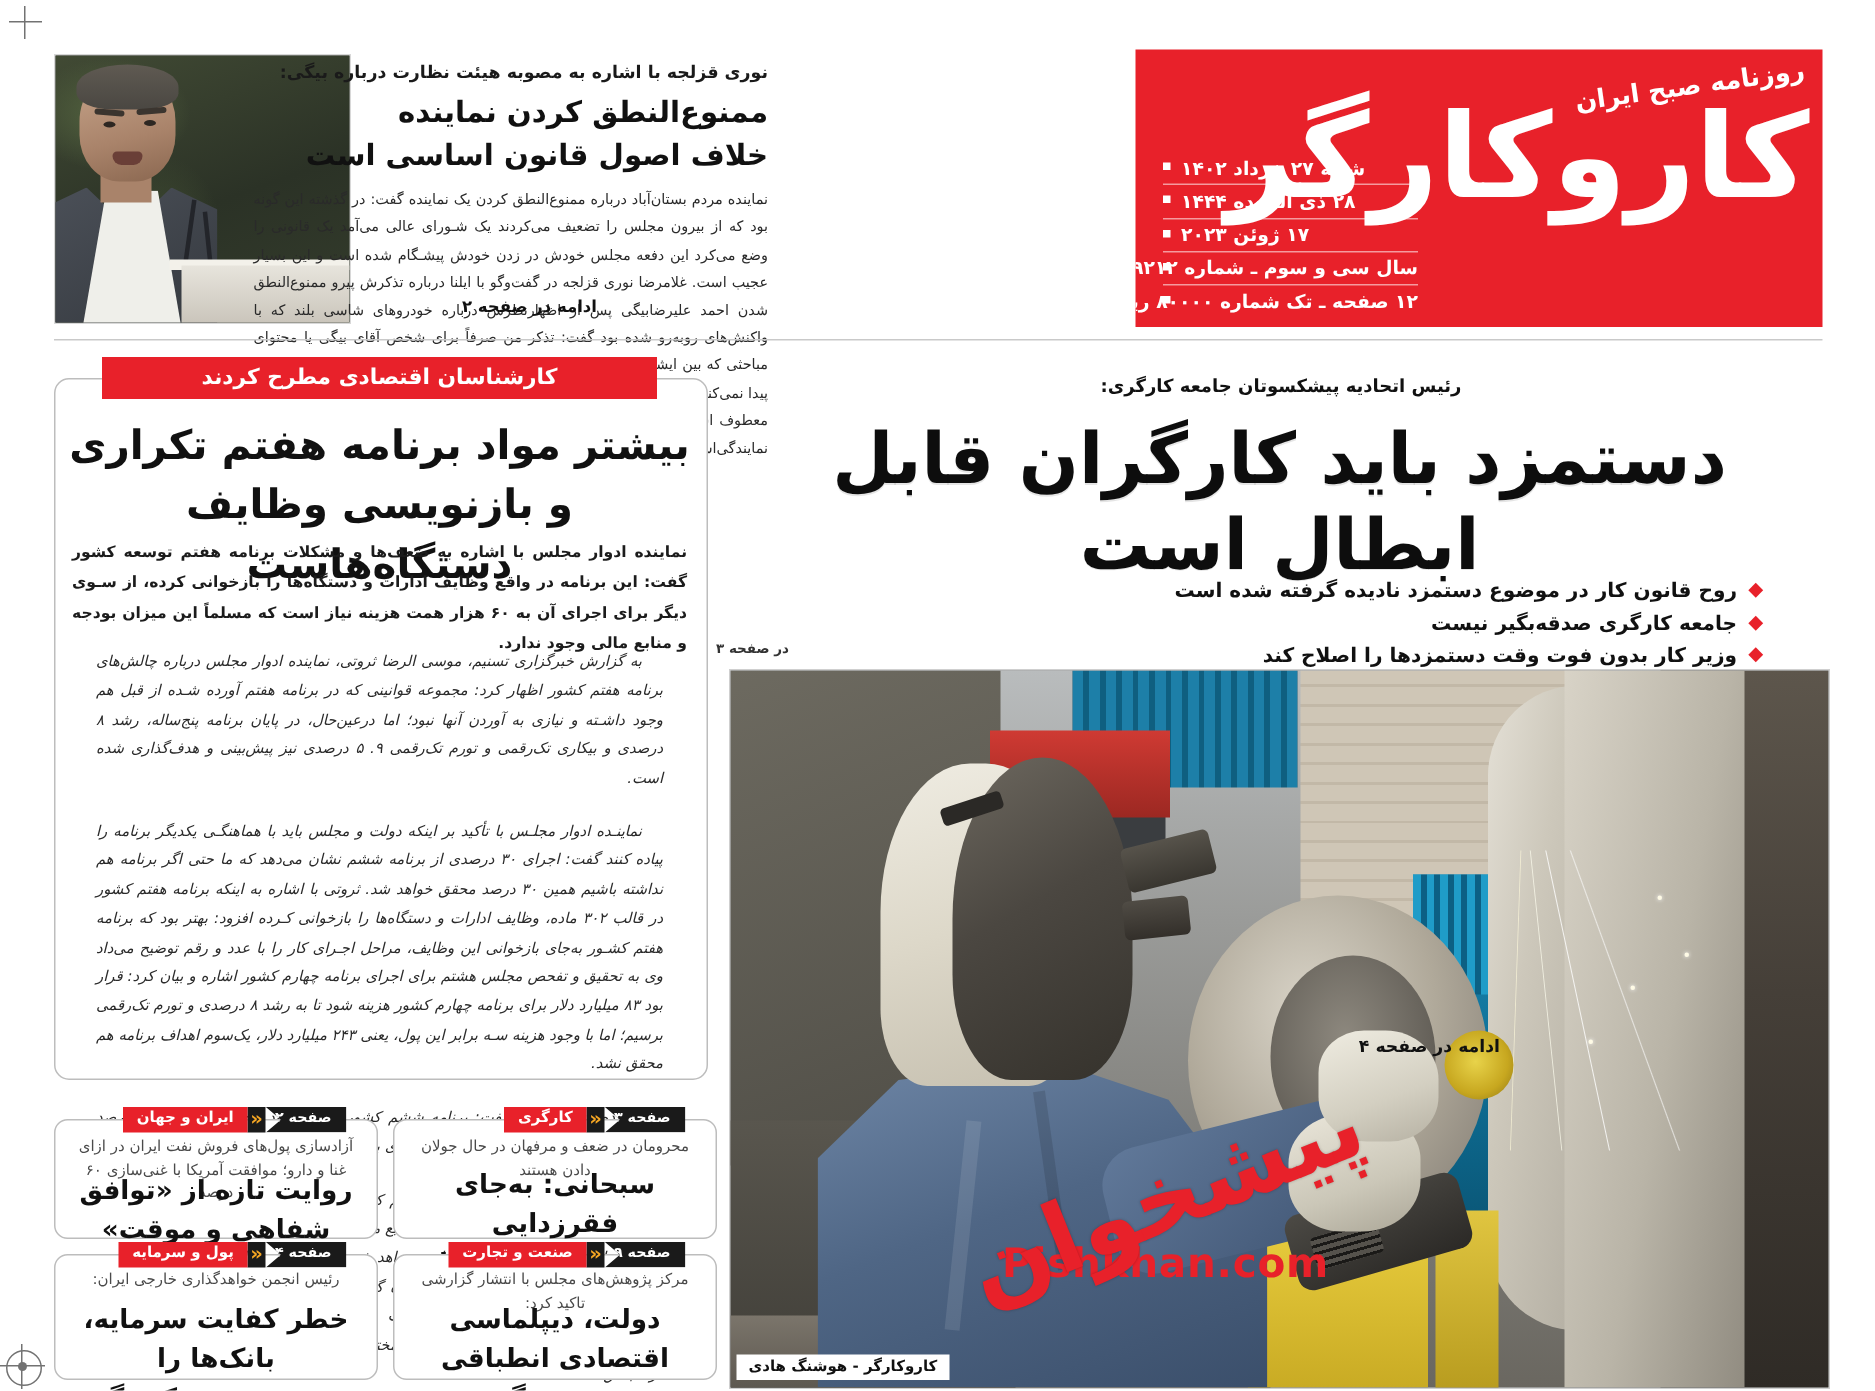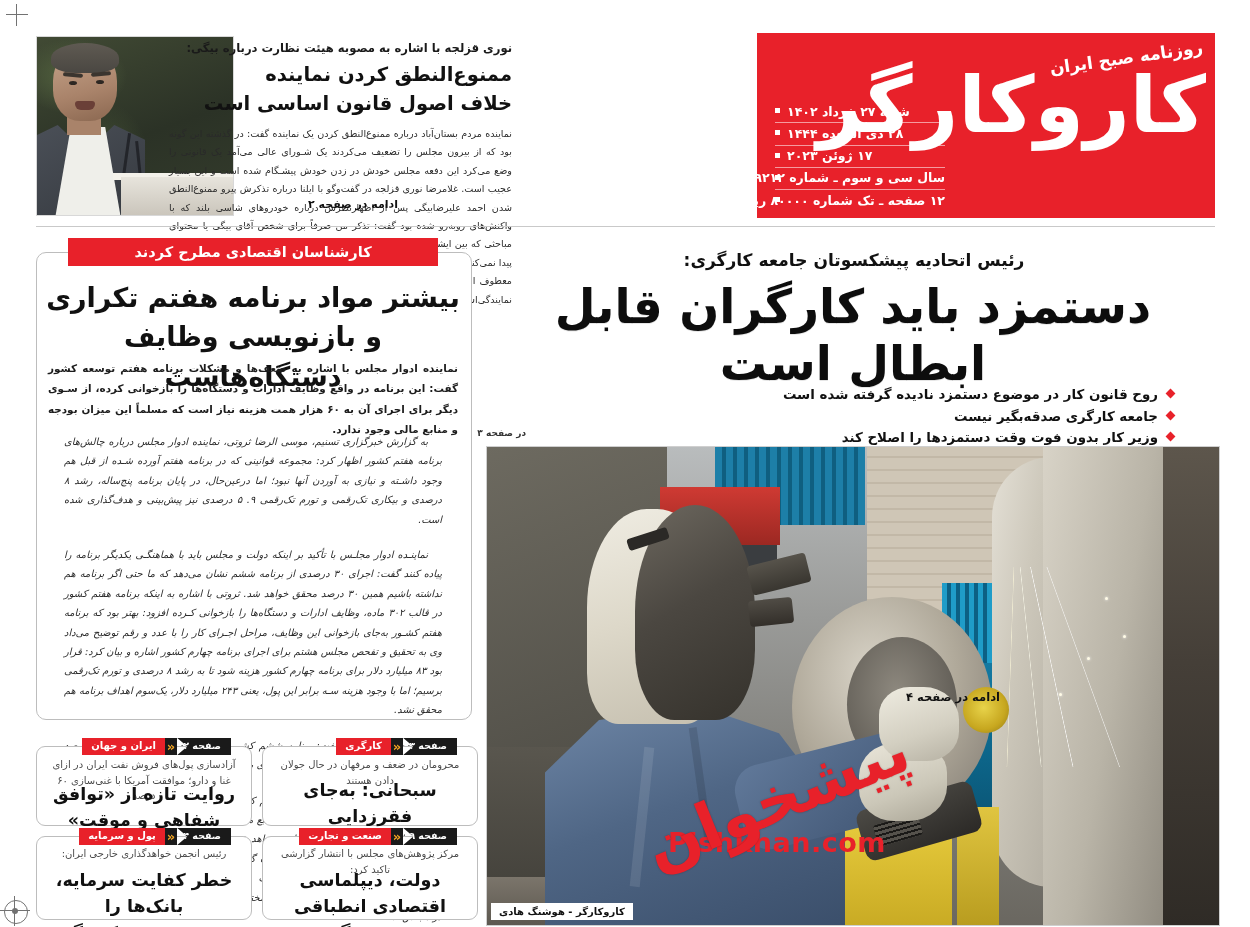--- a/index.html
+++ b/index.html
@@ -81,21 +81,21 @@
   .tl-head{position:absolute;right:738px;top:60px;width:345px;text-align:right;direction:rtl;
     font-size:19.5px;font-weight:bold;color:#111;line-height:1.5;letter-spacing:-.2px;}
   .tl-body{position:absolute;right:738px;top:125px;width:343px;text-align:justify;direction:rtl;
     font-size:9.6px;line-height:1.92;color:#2a2a2a;}
   .tl-more{position:absolute;right:852px;top:198px;direction:rtl;font-size:11px;font-weight:bold;color:#111;text-align:center;}
 
   .hr-top{position:absolute;left:36px;top:226px;width:1179px;height:1px;background:#c9c9c9;}
 
   
   .lead-kicker{position:absolute;right:36px;top:250px;width:720px;text-align:center;direction:rtl;
-    font-size:17px;font-weight:bold;color:#111;}
+    font-size:12px;font-weight:bold;color:#111;}
   .lead-head{position:absolute;right:32px;top:278px;width:730px;text-align:center;direction:rtl;
     font-size:47px;font-weight:bold;color:#0d0d0d;line-height:1.22;letter-spacing:-1.4px;
     text-shadow:0 1px 0 rgba(0,0,0,.10);}
   .lead-bullets{position:absolute;right:36px;top:368px;width:720px;direction:rtl;text-align:right;}
   .lead-bullets li{list-style:none;font-size:13.4px;font-weight:bold;color:#111;line-height:1.62;
     padding-right:16px;position:relative;white-space:nowrap;}
   .lead-bullets li .dia{position:absolute;right:0;top:6px;width:7px;height:7px;background:#e8212a;
     transform:rotate(45deg);}
   .lead-page{position:absolute;right:724px;top:428px;direction:rtl;font-size:9px;font-weight:bold;color:#333;}
 

